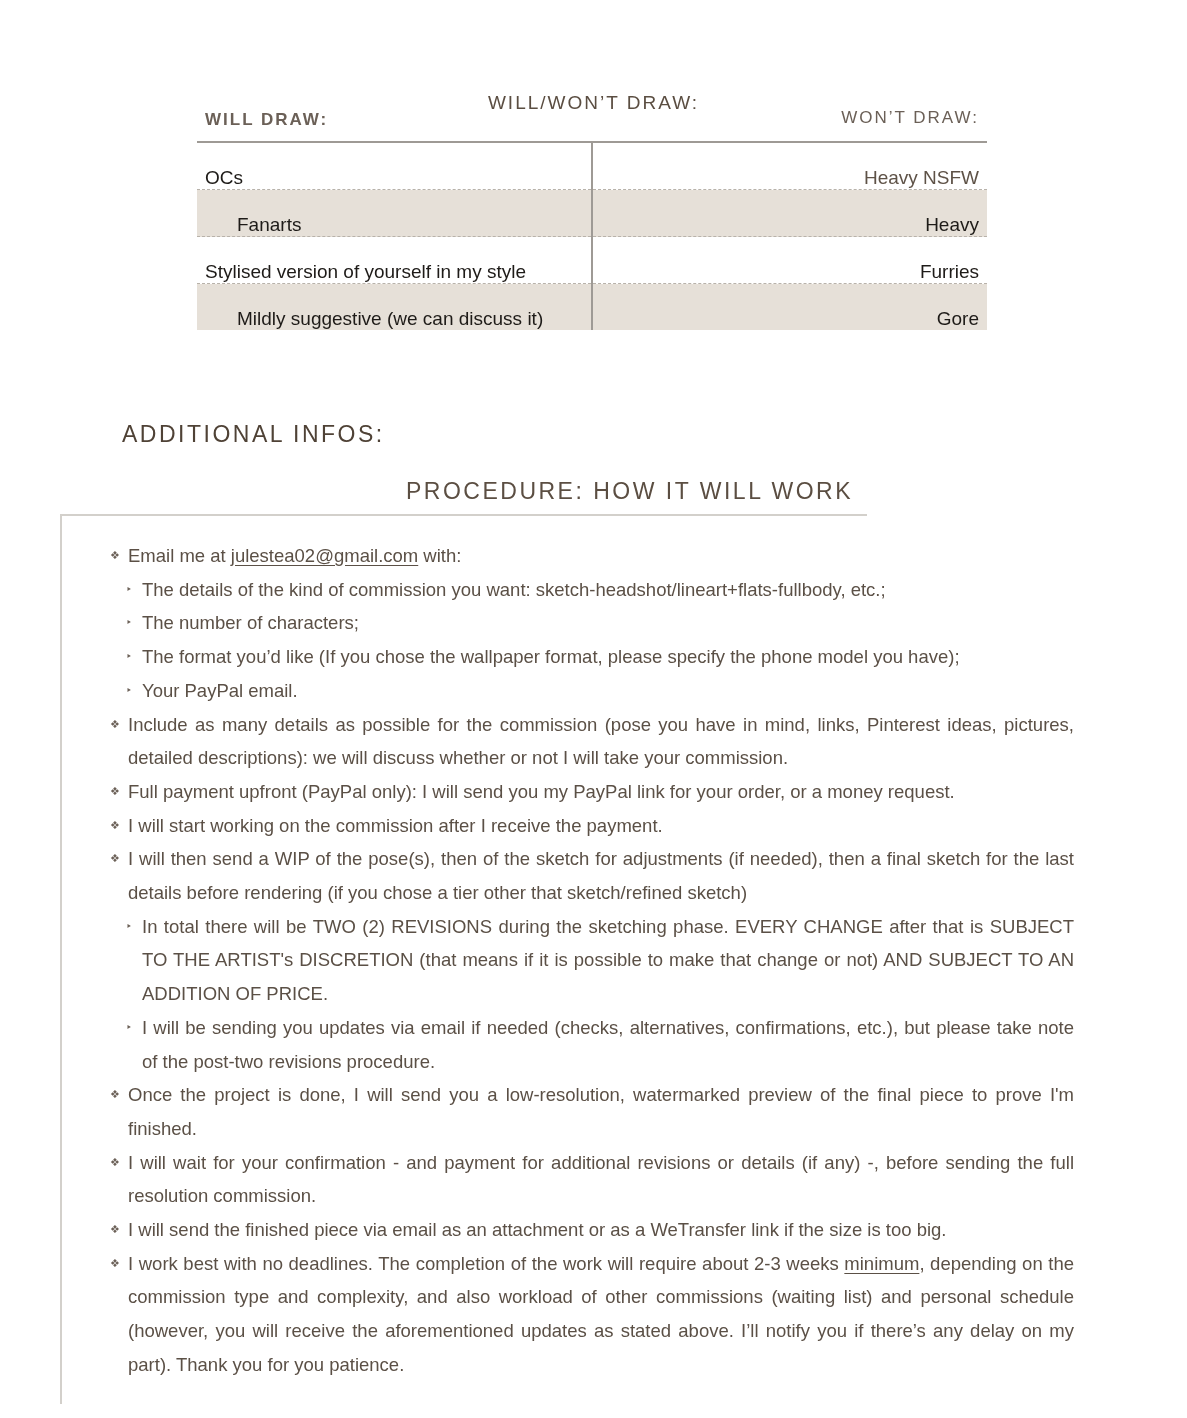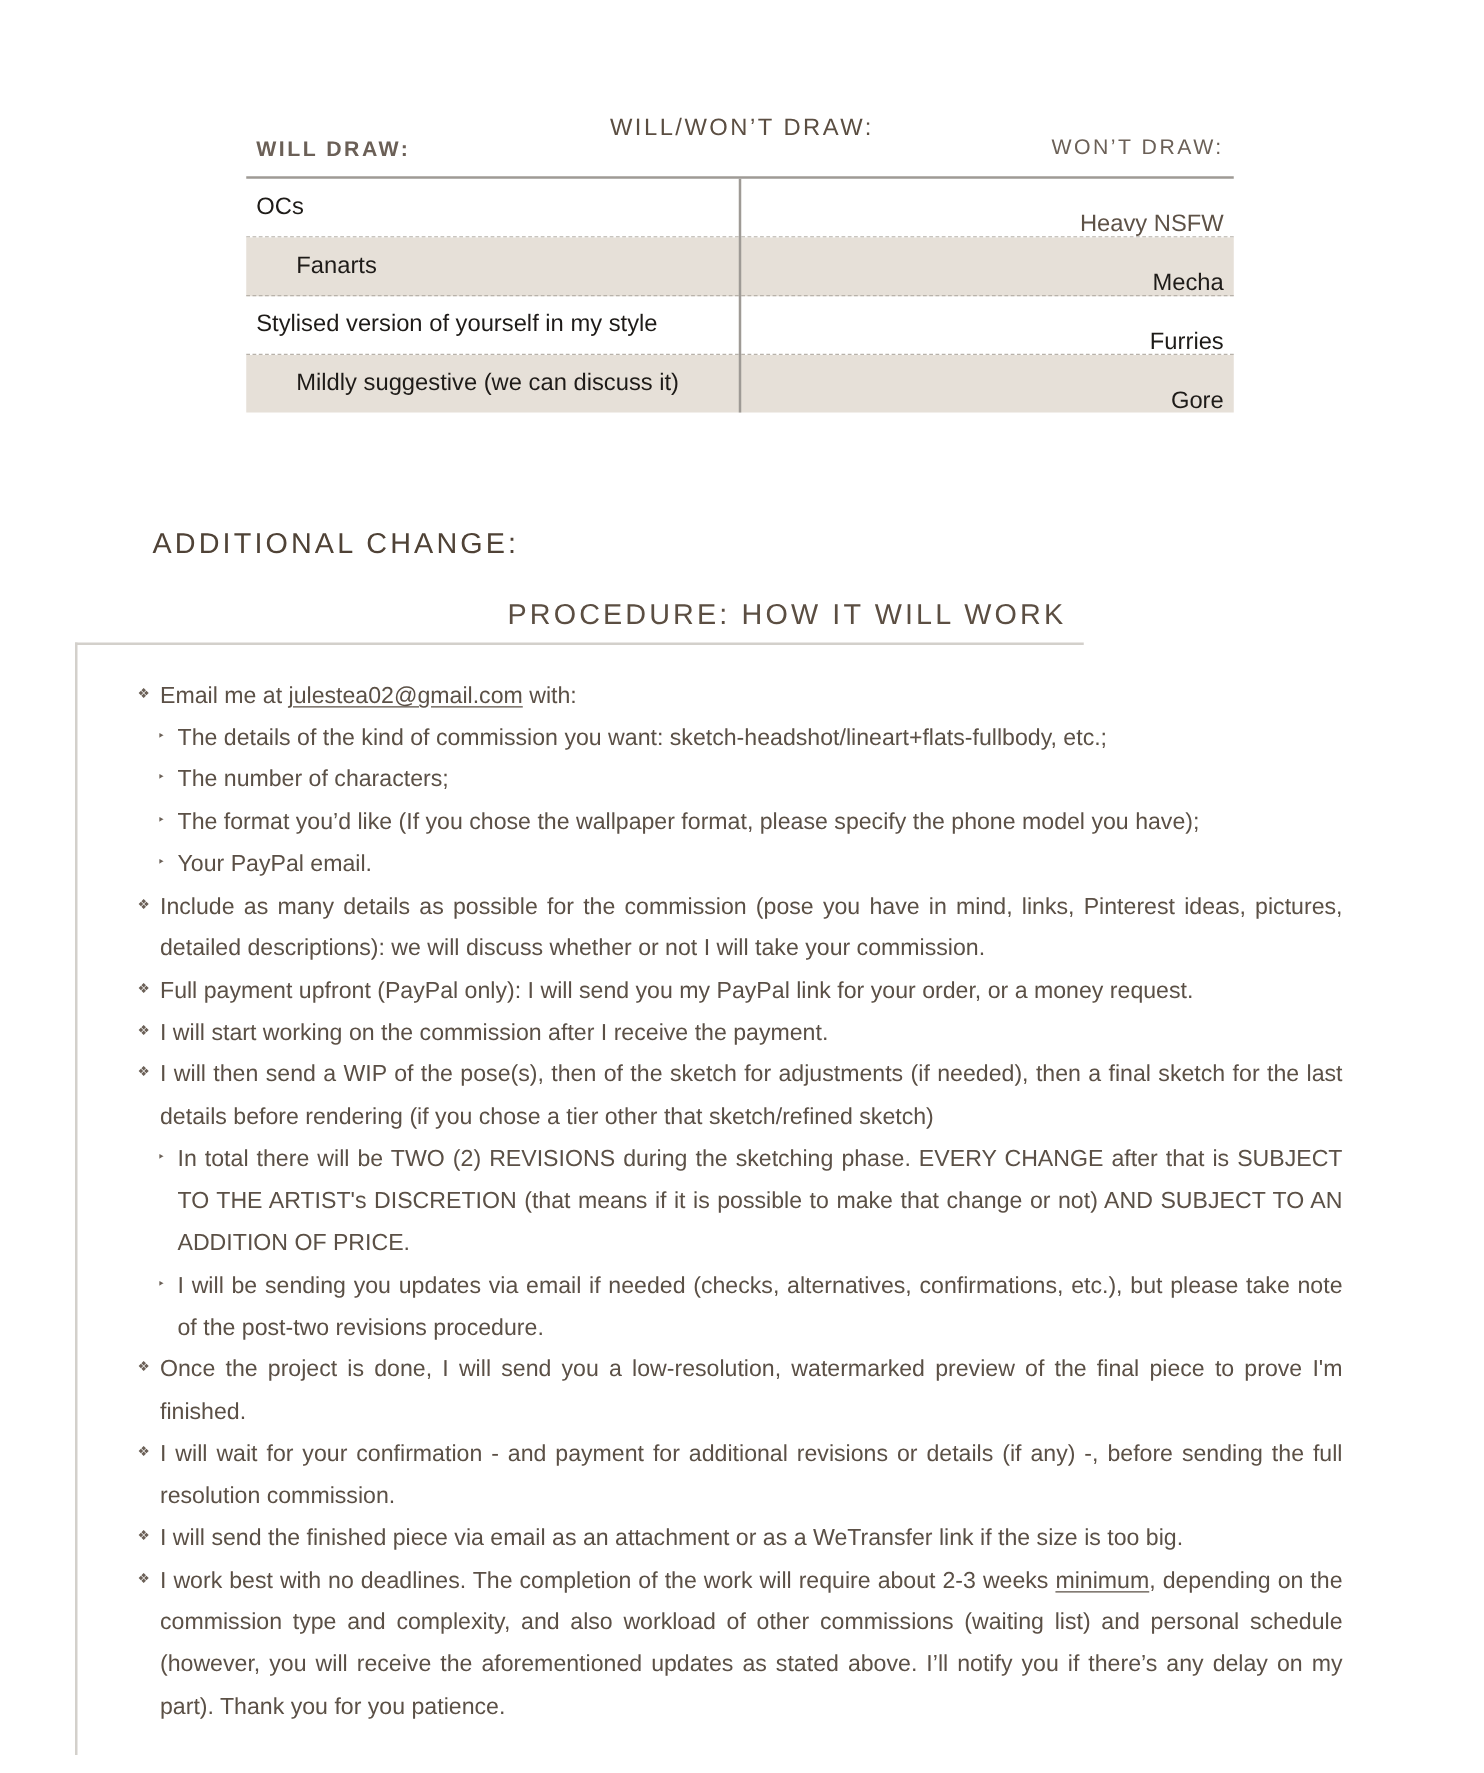--- a/index.html
+++ b/index.html
@@ -62,21 +62,21 @@
       position: absolute;
       left: 394px;
       top: 0;
       bottom: 0;
       width: 2px;
       background: #9e9a95;
     }
     .draw-row {
       display: flex;
       height: 46px;
-      align-items: center;
+      align-items: flex-end;
       border-bottom: 1px dashed #b8b2aa;
       font-size: 19px;
       color: #1e1b18;
     }
     .draw-row:last-child {
       border-bottom: none;
     }
     .draw-row.shaded {
       background: #e6e0d8;
       padding-left: 32px;
@@ -178,34 +178,34 @@
     <span class="col-l">WILL DRAW:</span>
     <span class="col-r">WON’T DRAW:</span>
   </div>
   <div class="draw-body">
     <div class="draw-row">
       <div class="cell-l">OCs</div>
       <div class="cell-r muted">Heavy NSFW</div>
     </div>
     <div class="draw-row shaded">
       <div class="cell-l">Fanarts</div>
-      <div class="cell-r">Mecha</div>
+      <div class="cell-r">Heavy</div>
     </div>
     <div class="draw-row">
       <div class="cell-l">Stylised version of yourself in my style</div>
       <div class="cell-r">Furries</div>
     </div>
     <div class="draw-row shaded">
       <div class="cell-l">Mildly suggestive (we can discuss it)</div>
       <div class="cell-r">Gore</div>
     </div>
   </div>
 </div>
 
-<h2 class="additional-title" style="margin:0;font-weight:normal;">ADDITIONAL CHANGE:</h2>
+<h2 class="additional-title" style="margin:0;font-weight:normal;">ADDITIONAL INFOS:</h2>
 
 <h3 class="procedure-title" style="margin:0;font-weight:normal;padding-left:36px;">PROCEDURE: HOW IT WILL WORK</h3>
 
 <div class="procedure-box"></div>
 
 <ul class="procedure-list">
   <li class="lvl1">
     <span class="bullet">❖</span>
     <span>Email me at </span><a class="link">julestea02@gmail.com</a><span> with:</span>
   </li>

